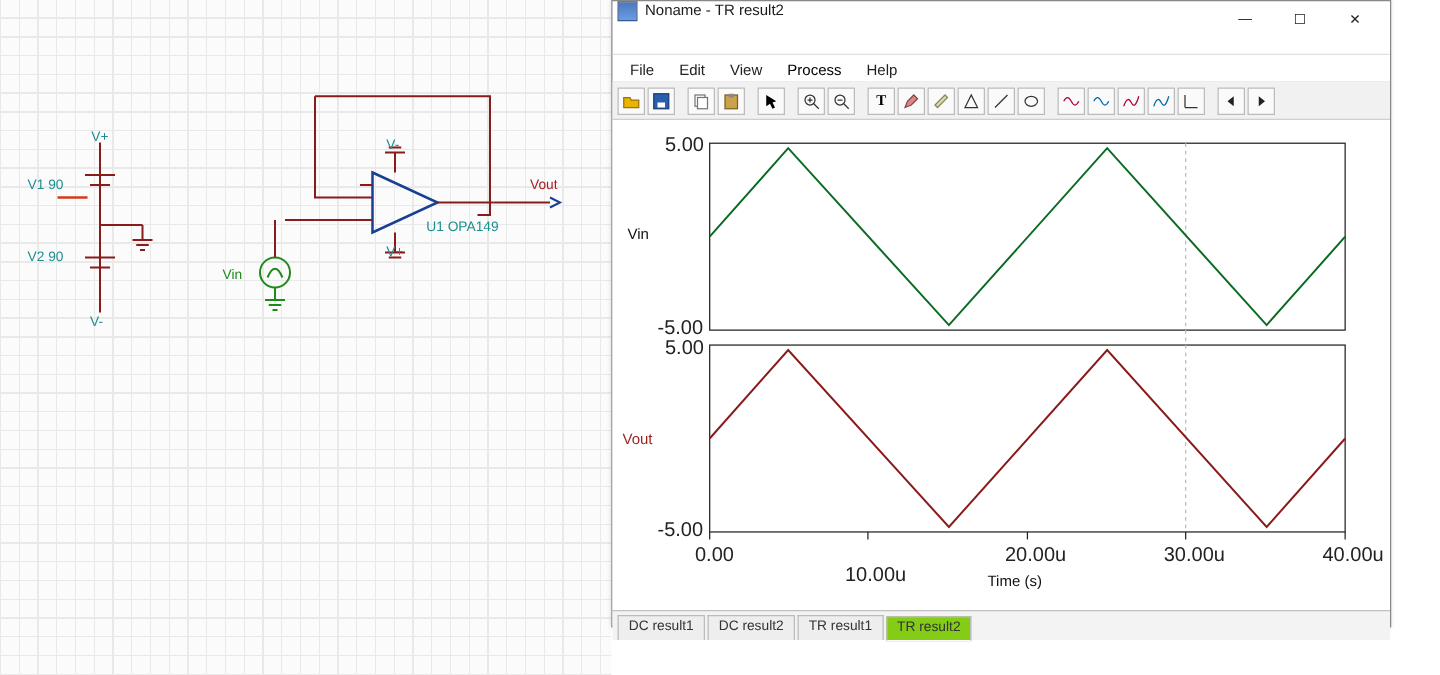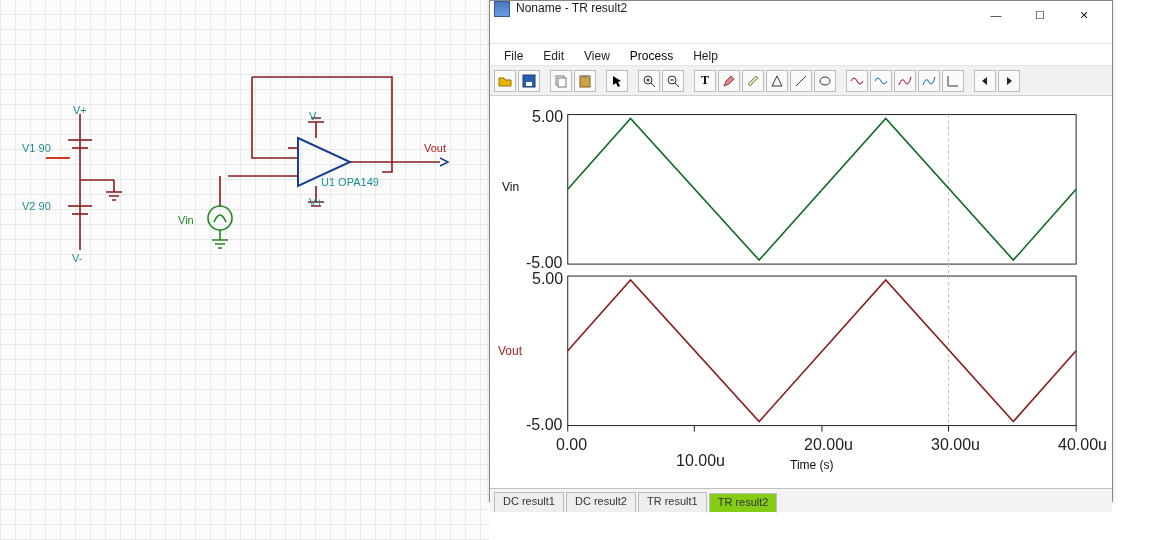--- a/index.html
+++ b/index.html
@@ -187,21 +187,21 @@
 
     <path d="M46 158 H70" stroke="#d23b1a" stroke-width="2"></path>
   </svg>
 
   <span class="schem-label c-teal" style="left:73px;top:104px">V+</span>
   <span class="schem-label c-teal" style="left:22px;top:142px">V1 90</span>
   <span class="schem-label c-teal" style="left:22px;top:200px">V2 90</span>
   <span class="schem-label c-teal" style="left:72px;top:252px">V-</span>
   <span class="schem-label c-teal" style="left:309px;top:110px">V-</span>
   <span class="schem-label c-teal" style="left:309px;top:196px">V+</span>
-  <span class="schem-label c-teal" style="left:321px;top:176px">U1 OPA149</span>
+  <span class="schem-label c-teal" style="left:341px;top:176px">U1 OPA149</span>
   <span class="schem-label c-green" style="left:178px;top:214px">Vin</span>
   <span class="schem-label c-red" style="left:424px;top:142px">Vout</span>
 </div>
 
 <div class="win">
 
   <div class="titlebar">
     <div class="appicon"></div>
     <div class="title">Noname - TR result2</div>
     <div class="spacer"></div>

